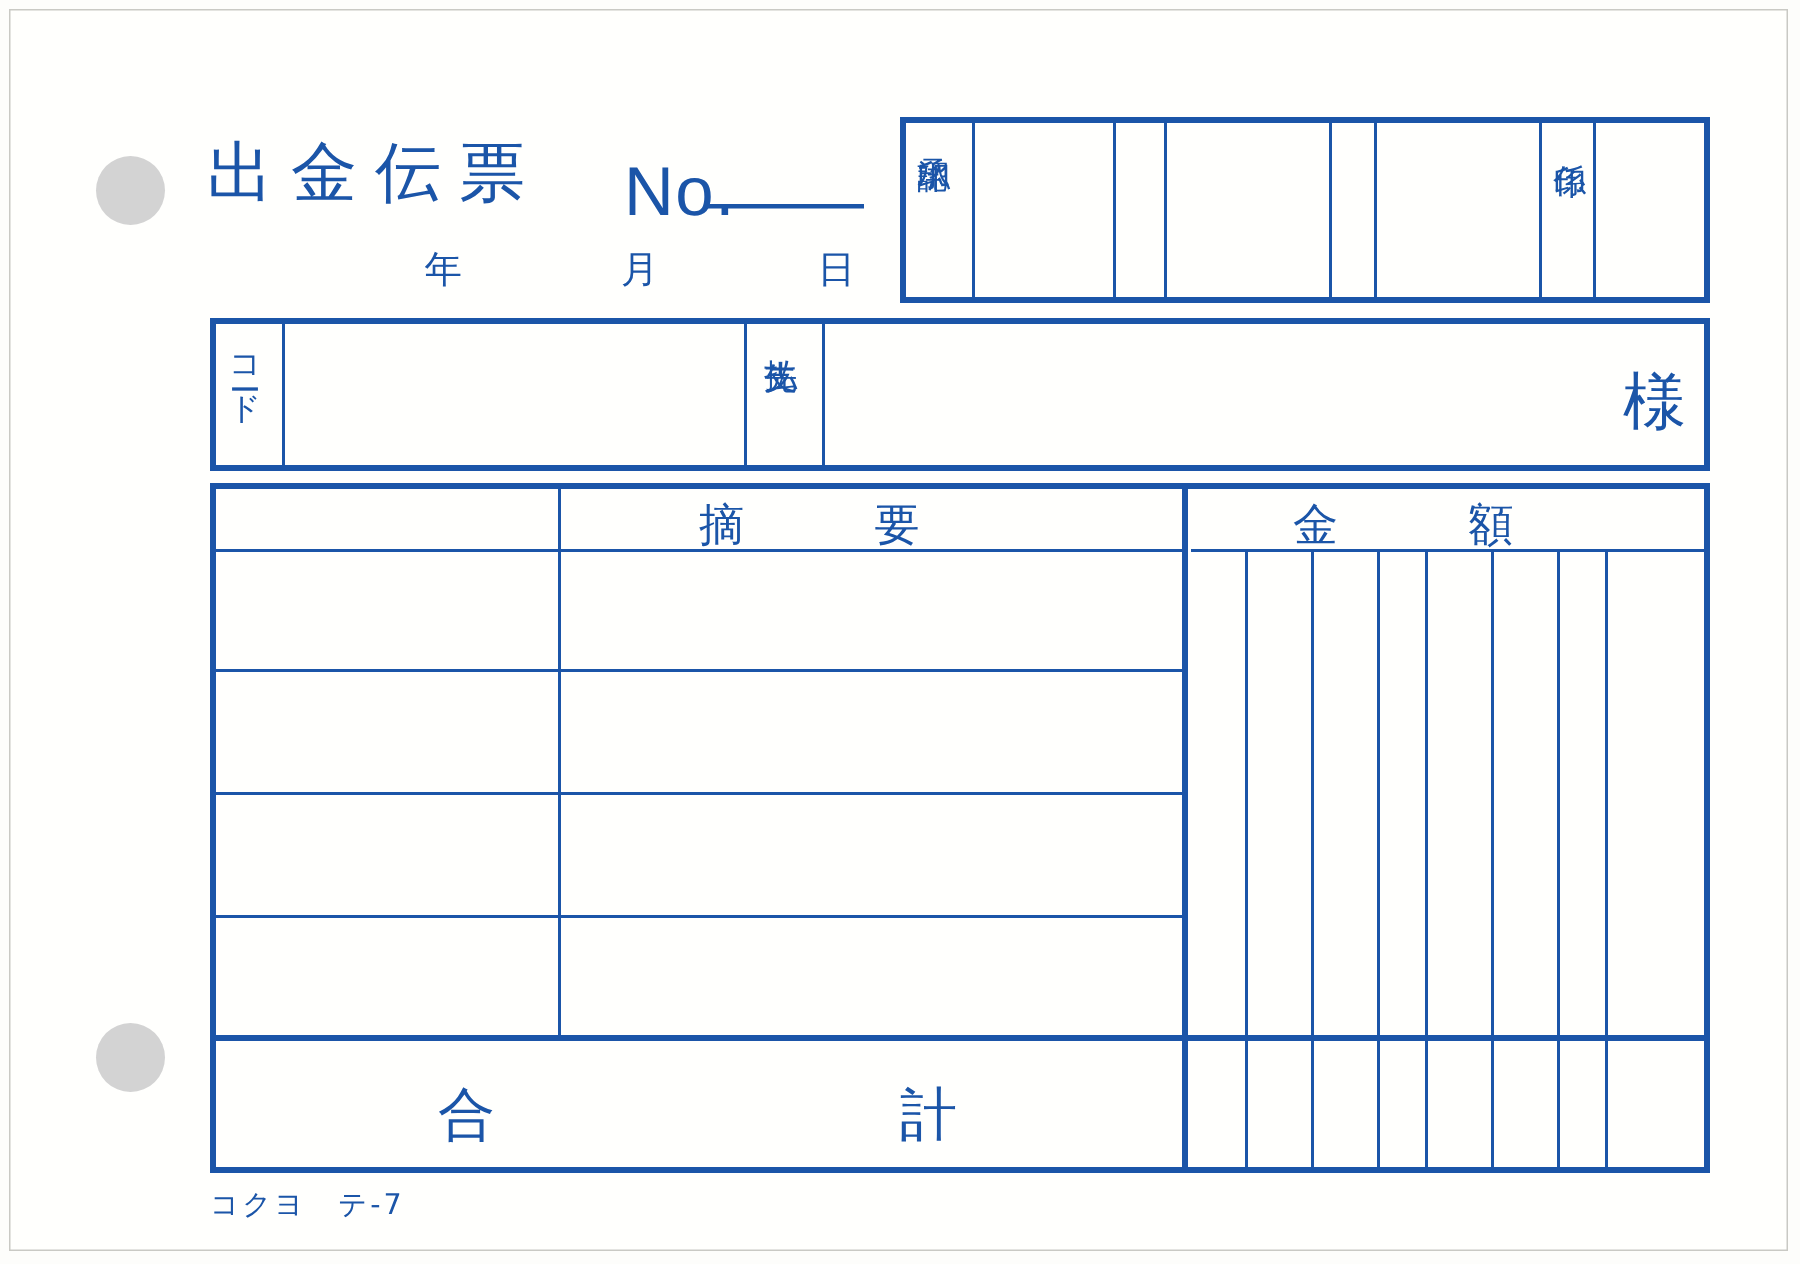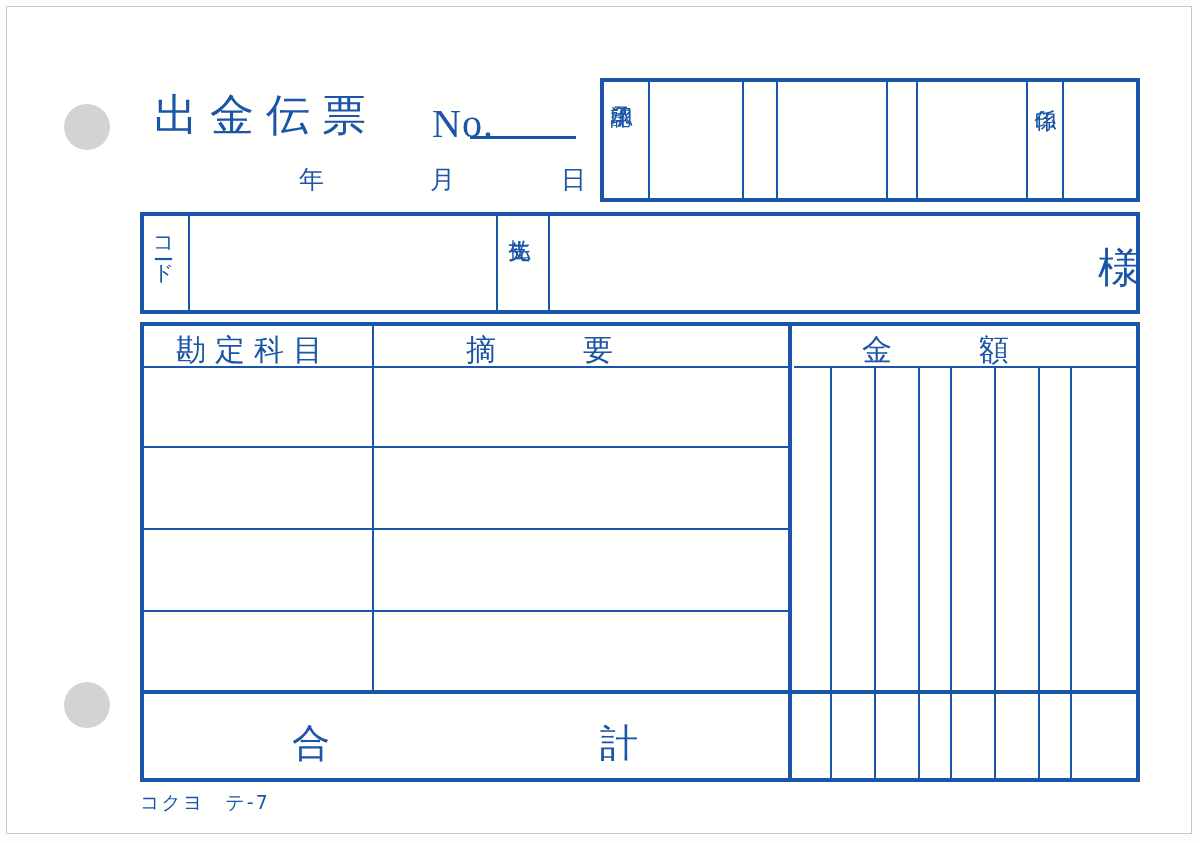--- a/index.html
+++ b/index.html
@@ -51,31 +51,30 @@
   .h-thick { height: 4px; }
   .h-thin  { height: 2px; }
   .v-thick { width: 4px; }
   .v-thin  { width: 2px; }
 
   
   .blue-text {
     position: absolute;
     color: #1b55a8;
     white-space: nowrap;
-    margin-left: 16px;
   }
   .title {
     font-size: 44px;
     letter-spacing: 12px;
     font-weight: 500;
     font-family: "DejaVu Serif", serif;
   }
   .no-label {
-    font-size: 40px;
-    font-family: Liberation Serif, serif;
+    font-size: 46px;
+    font-family: Liberation Sans, sans-serif;
     letter-spacing: 1px;
   }
   .no-line {
     position: absolute;
     height: 3px;
     background: #1b55a8;
   }
   .date-char {
     font-size: 25px;
     font-family: "DejaVu Serif", serif;
@@ -193,21 +192,20 @@
   <div class="rule v-thick" style="left:1136px;top:322px; height:458px;"></div>
 
   <div class="rule v-thin" style="left:830px;  top:368px; height:410px;"></div>
   <div class="rule v-thin" style="left:874px;  top:368px; height:410px;"></div>
   <div class="rule v-thin" style="left:918px;  top:368px; height:410px;"></div>
   <div class="rule v-thin" style="left:950px;  top:368px; height:410px;"></div>
   <div class="rule v-thin" style="left:994px;  top:368px; height:410px;"></div>
   <div class="rule v-thin" style="left:1038px; top:368px; height:410px;"></div>
   <div class="rule v-thin" style="left:1070px; top:368px; height:410px;"></div>
 
-  <div class="col-head" style="left:176px; top:330px;">勘定科目</div>
   <div class="col-head" style="left:466px; top:330px;">摘　　要</div>
   <div class="col-head" style="left:862px; top:330px;">金　　額</div>
 
   <div style="position:absolute; left:146px; top:370px; width:222px; height:74px;"></div>
   <div style="position:absolute; left:146px; top:450px; width:222px; height:76px;"></div>
   <div style="position:absolute; left:146px; top:532px; width:222px; height:76px;"></div>
   <div style="position:absolute; left:146px; top:614px; width:222px; height:74px;"></div>
 
   <div style="position:absolute; left:378px; top:370px; width:406px; height:74px;"></div>
   <div style="position:absolute; left:378px; top:450px; width:406px; height:76px;"></div>

